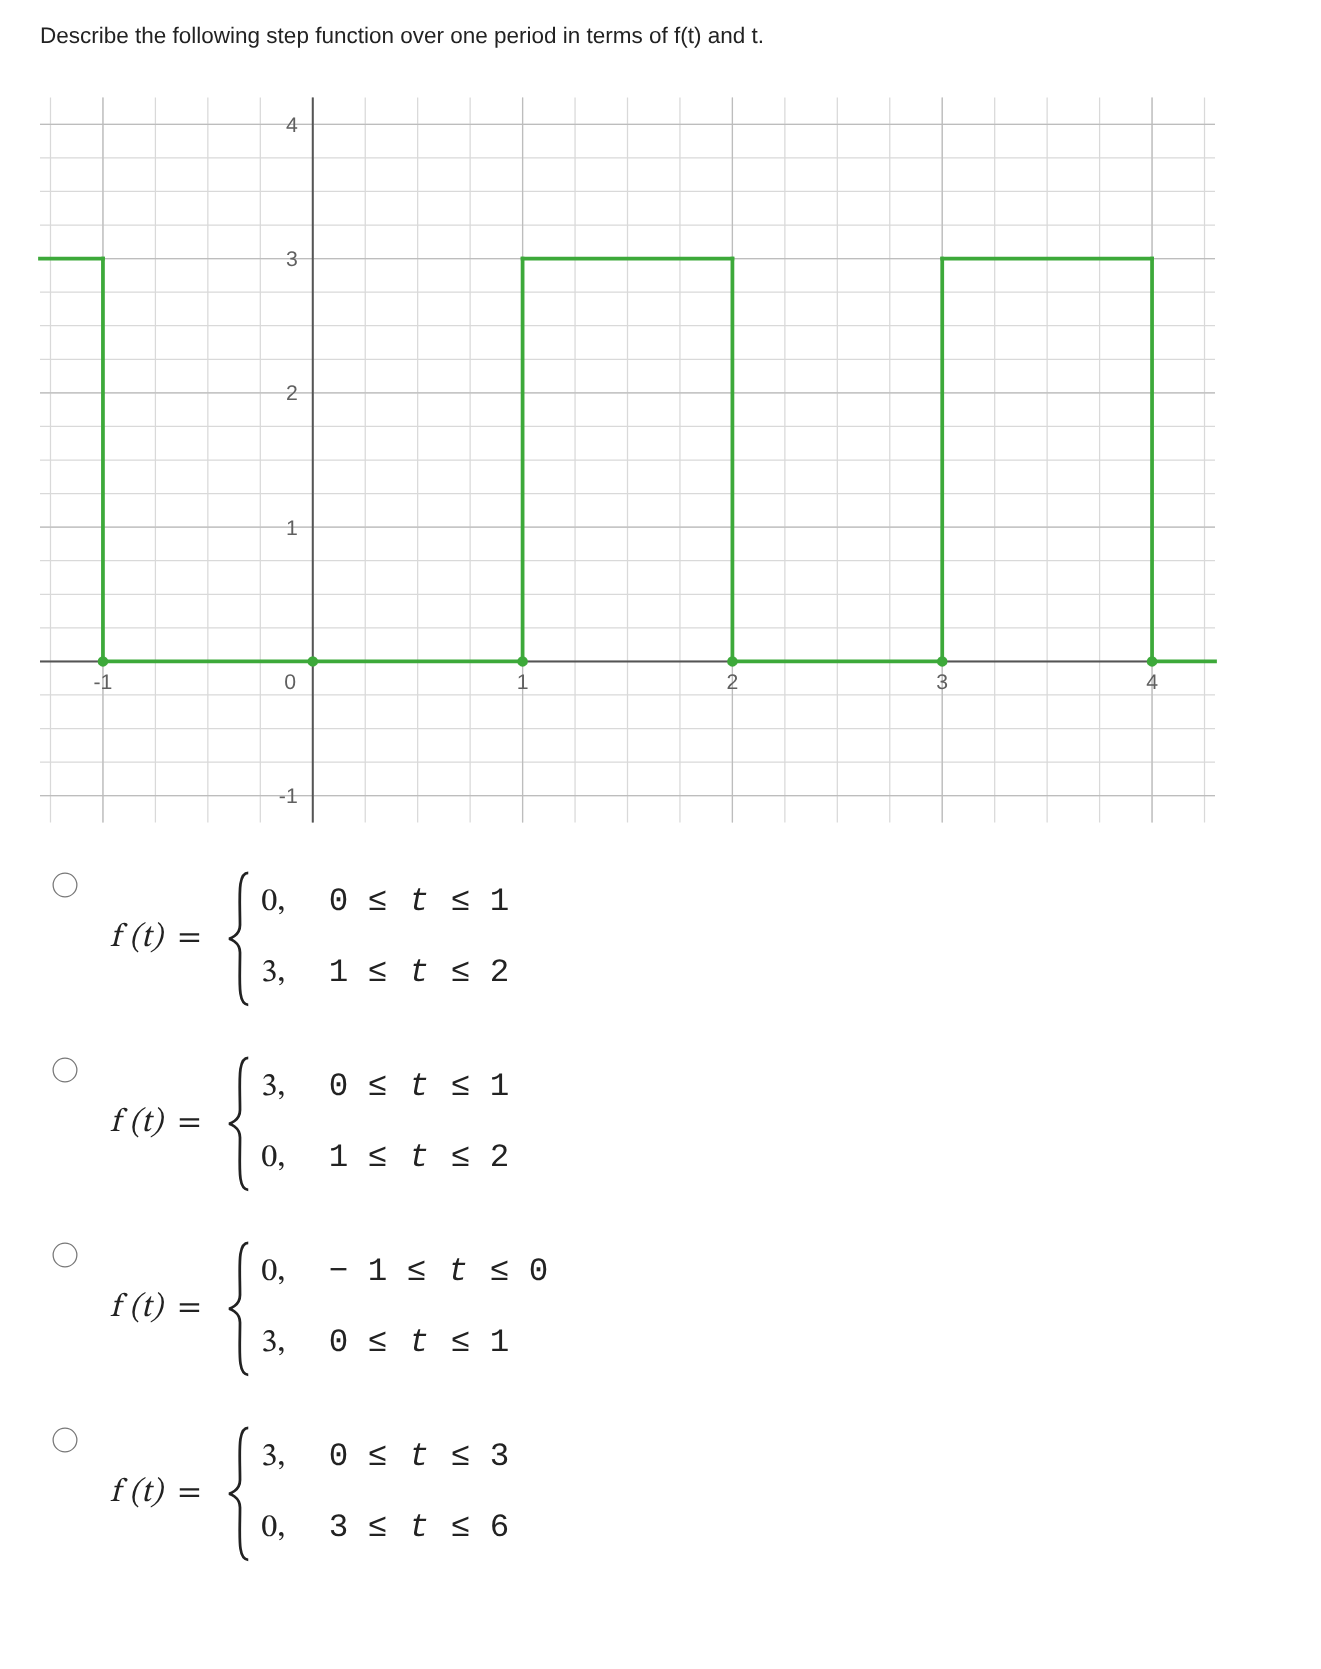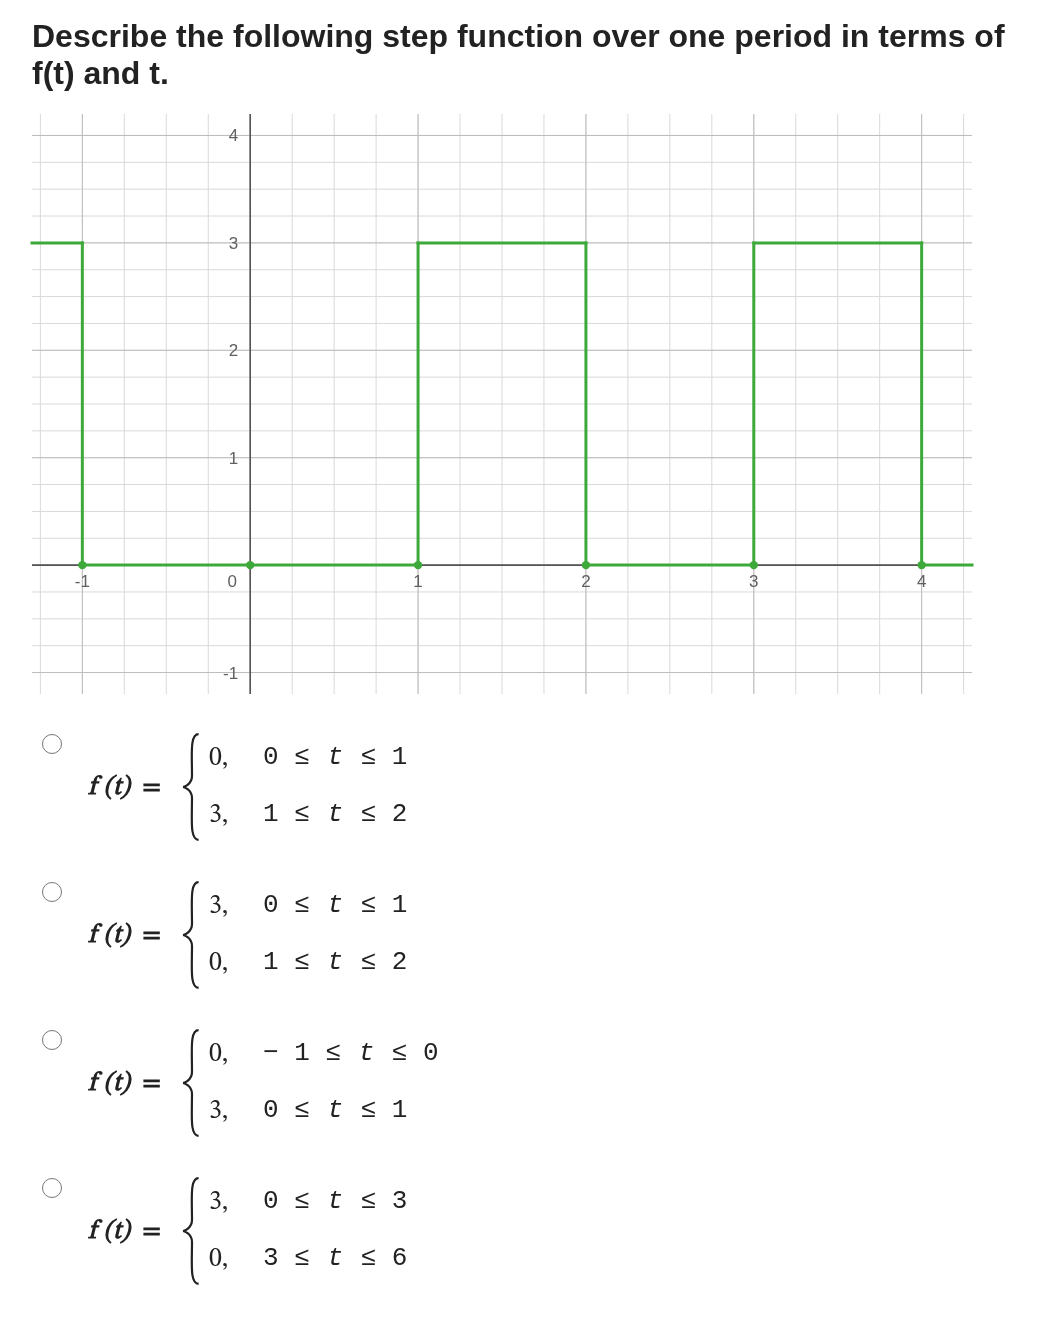--- a/index.html
+++ b/index.html
@@ -4,24 +4,23 @@
 <style>
   * { box-sizing: border-box; margin: 0; padding: 0; }
   body {
     font-family: Arial, Helvetica, sans-serif;
     background: #fff;
     color: #222;
     width: 1057px;
     padding: 18px 32px 40px 32px;
   }
   .question {
-    font-size: 32px;
-    margin-bottom: 12px;
+    font-size: 18px;
+    margin-bottom: 29px;
     color: #222;
-    font-weight: bold;
   }
   .chart-wrap {
     width: 960px;
     height: 600px;
     position: relative;
     margin-left: -10px;
     margin-bottom: 28px;
   }
   .chart-wrap svg { display: block; }
   .options {
@@ -43,21 +42,21 @@
     margin-top: 2px;
     background: #fff;
   }
   .math {
     font-family: "Cambria Math","STIX Two Math","Times New Roman",serif;
     font-size: 26px;
     display: flex;
     align-items: center;
     gap: 14px;
   }
-  .lhs { font-style: italic; font-weight: bold; }
+  .lhs { font-style: italic; }
   .lhs .eq { font-style: normal; padding: 0 6px; }
   .brace-wrap {
     display: flex;
     align-items: stretch;
   }
   .brace {
     width: 22px;
   }
   .brace svg { height: 100%; width: 100%; display: block; }
   .cases {

